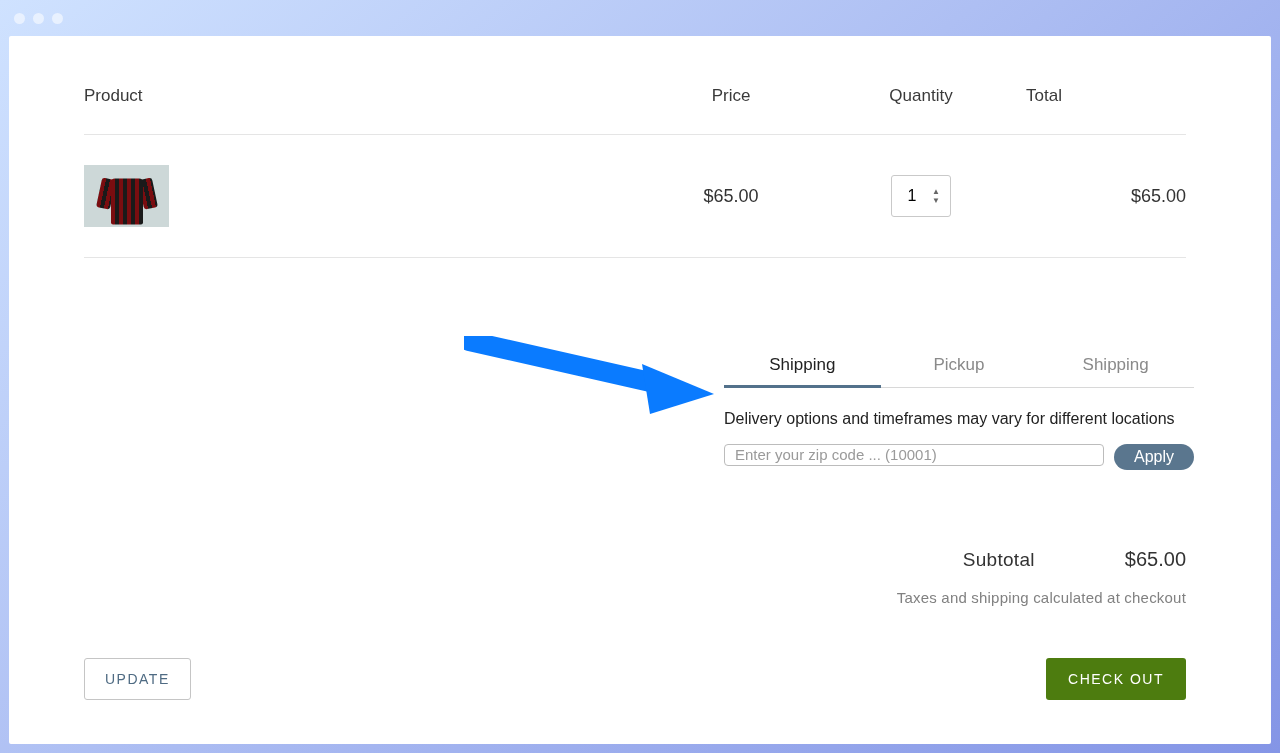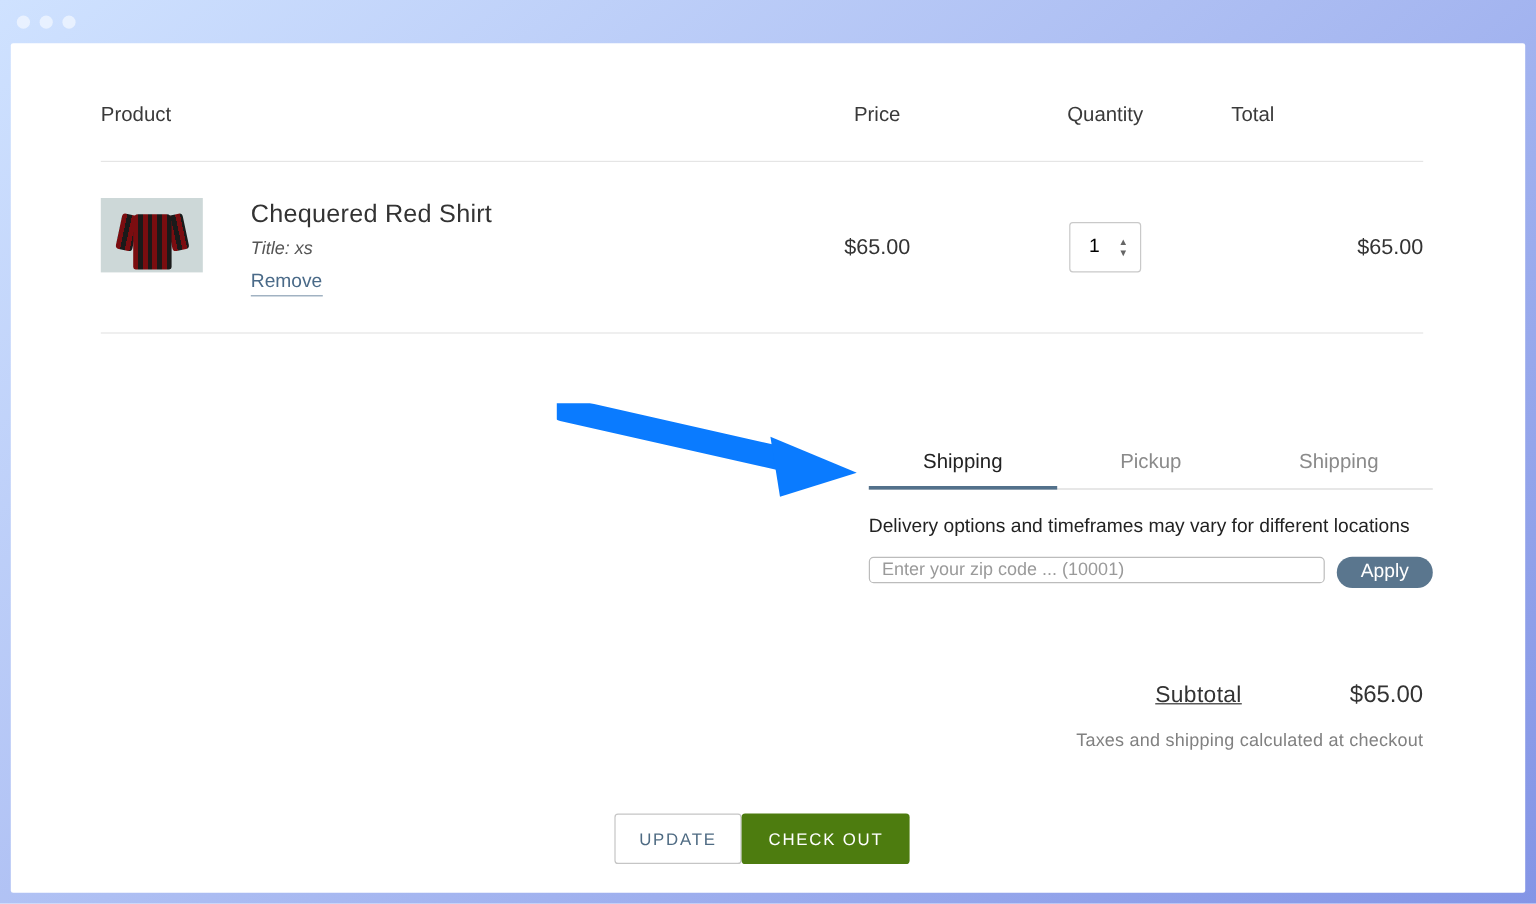--- a/index.html
+++ b/index.html
@@ -194,32 +194,32 @@
     text-align: right;
   }
   .subtotal-row {
     display: flex;
     justify-content: flex-end;
     align-items: baseline;
     gap: 90px;
     font-size: 19px;
     color: #333;
   }
-  .subtotal-row .label { letter-spacing: 0.3px; text-decoration: underline; }
+  .subtotal-row .label { letter-spacing: 0.3px; }
   .subtotal-row .value { font-size: 20px; }
   .tax-note {
     margin-top: 18px;
     color: #818181;
     font-size: 15px;
     letter-spacing: 0.2px;
   }
   .actions {
     margin-top: 52px;
     display: flex;
-    justify-content: center;
+    justify-content: space-between;
   }
   .btn-update {
     border: 1px solid #c5c5c5;
     background: #fff;
     color: #4f6b83;
     font-size: 14px;
     letter-spacing: 1.5px;
     padding: 12px 20px;
     border-radius: 3px;
     cursor: pointer;
@@ -257,25 +257,20 @@
 
       <div class="cart-row">
         <div class="product-cell">
           <div class="thumb">
             <div class="shirt">
               <div class="sleeveL"></div>
               <div class="sleeveR"></div>
               <div class="body"></div>
             </div>
           </div>
-          <div class="product-info">
-            <div class="product-title">Chequered Red Shirt</div>
-            <div class="product-variant">Title: xs</div>
-            <span class="remove-link">Remove</span>
-          </div>
         </div>
         <div class="price-cell">$65.00</div>
         <div class="qty-cell">
           <div class="qty-wrap">
             <input class="qty-input" type="text" value="1" style="">
             <div class="spin">
               <span>▲</span>
               <span>▼</span>
             </div>
           </div>

